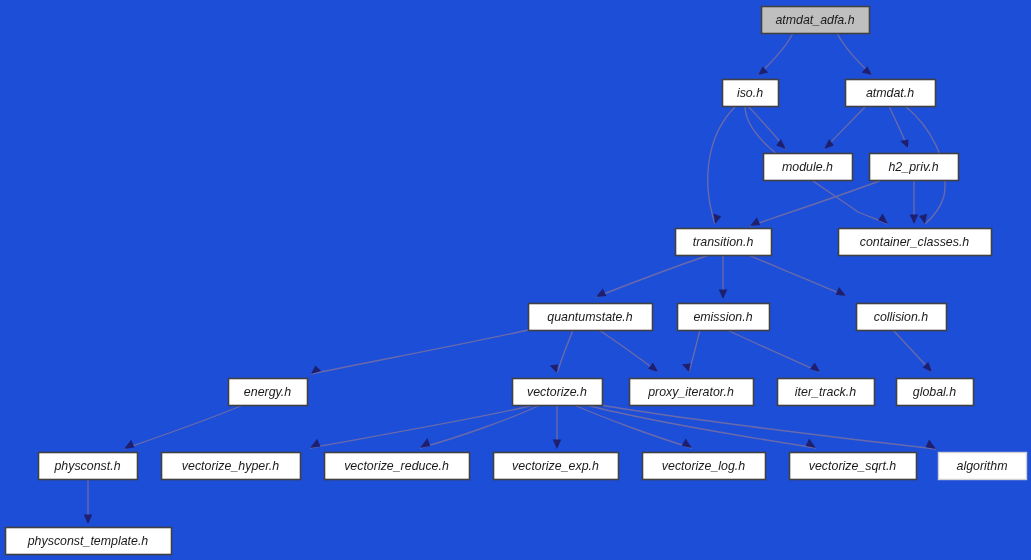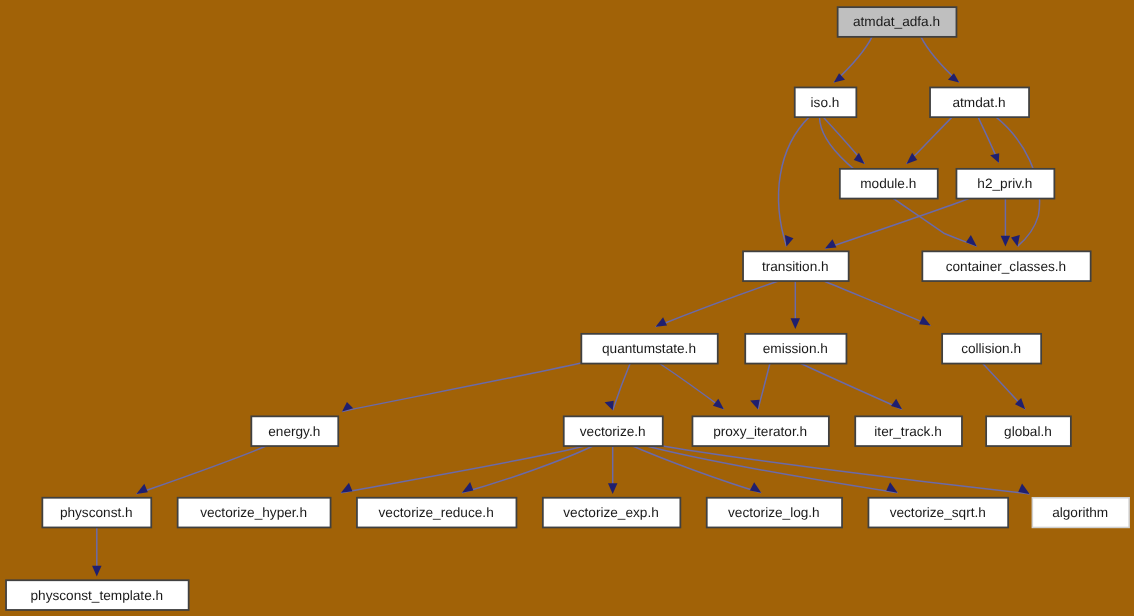--- a/index.html
+++ b/index.html
@@ -4,23 +4,24 @@
 <style>
   html, body {
     margin: 0;
     padding: 0;
     background: #ffffff;
   }
   #graph-root {
     position: relative;
     width: 1031px;
     height: 560px;
-    background: #a16207;
+    background: #1d4ed8;
     font-family: "Liberation Sans", sans-serif;
     overflow: hidden;
+    font-style: italic;
   }
   #graph-svg {
     position: absolute;
     left: 0;
     top: 0;
     width: 1031px;
     height: 560px;
   }
   .node-rect {
     fill: #ffffff;

